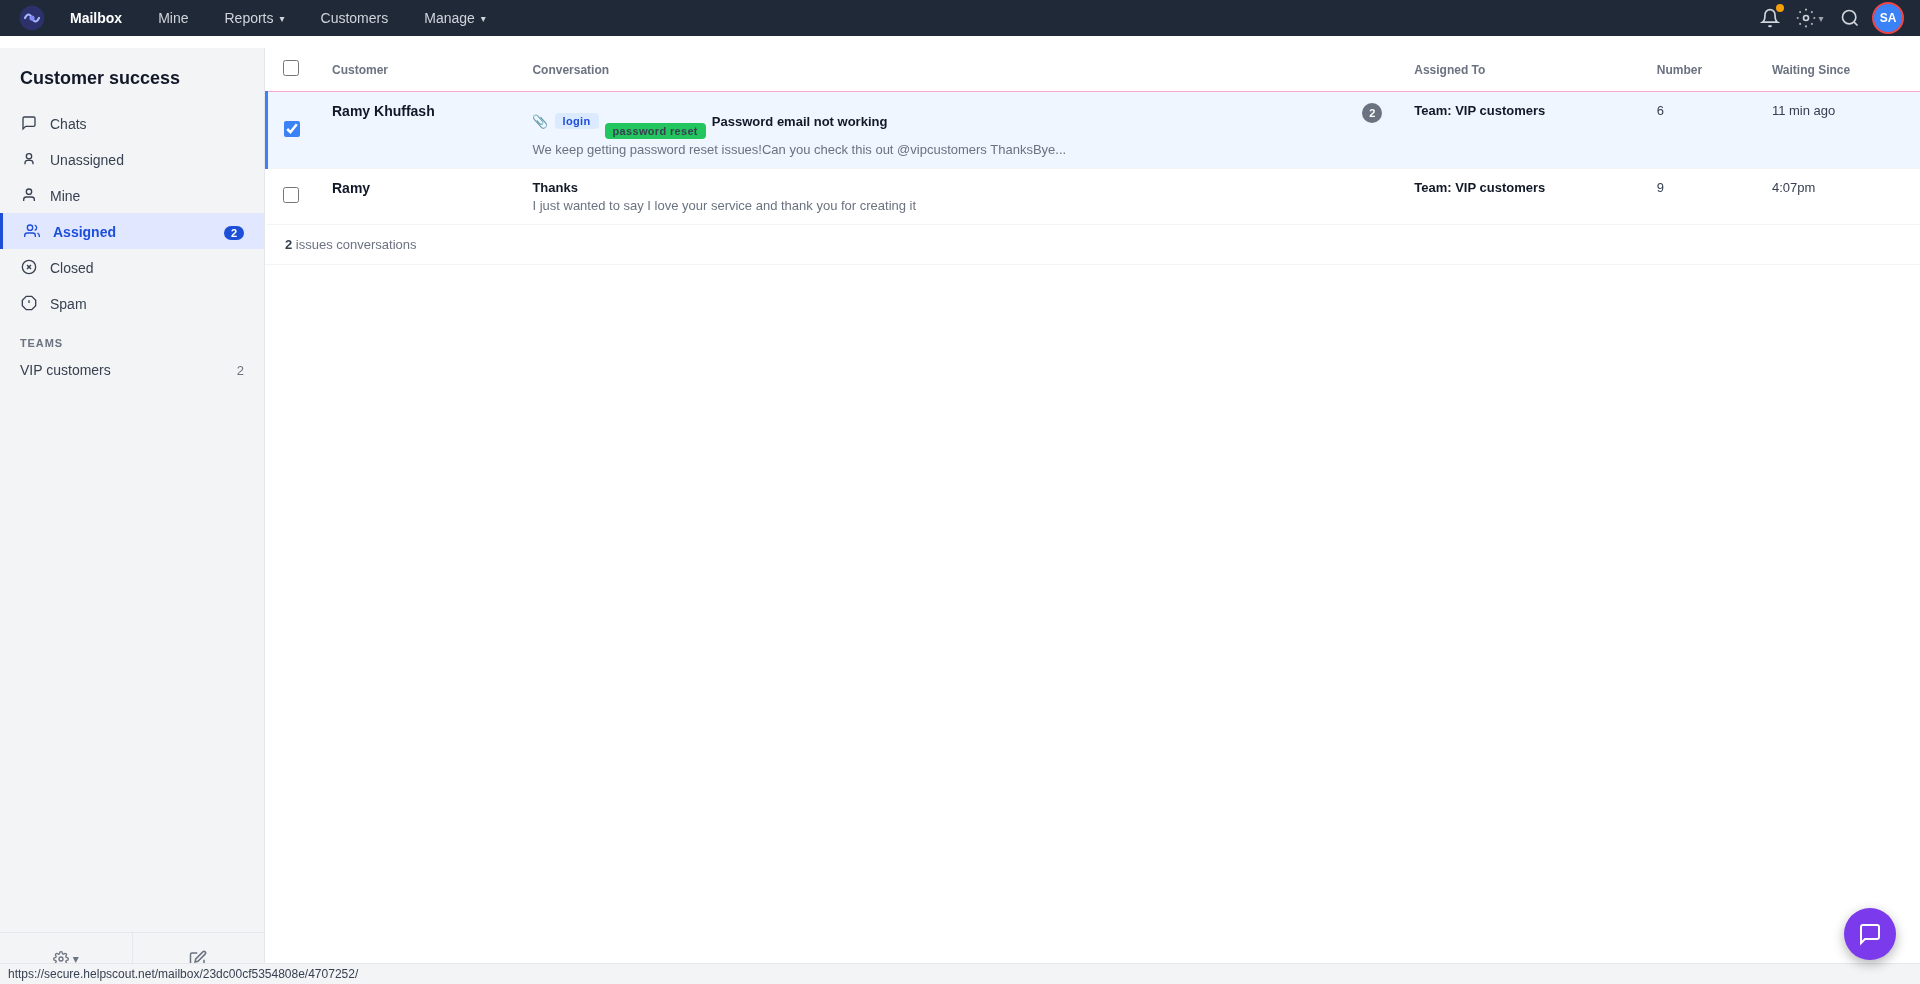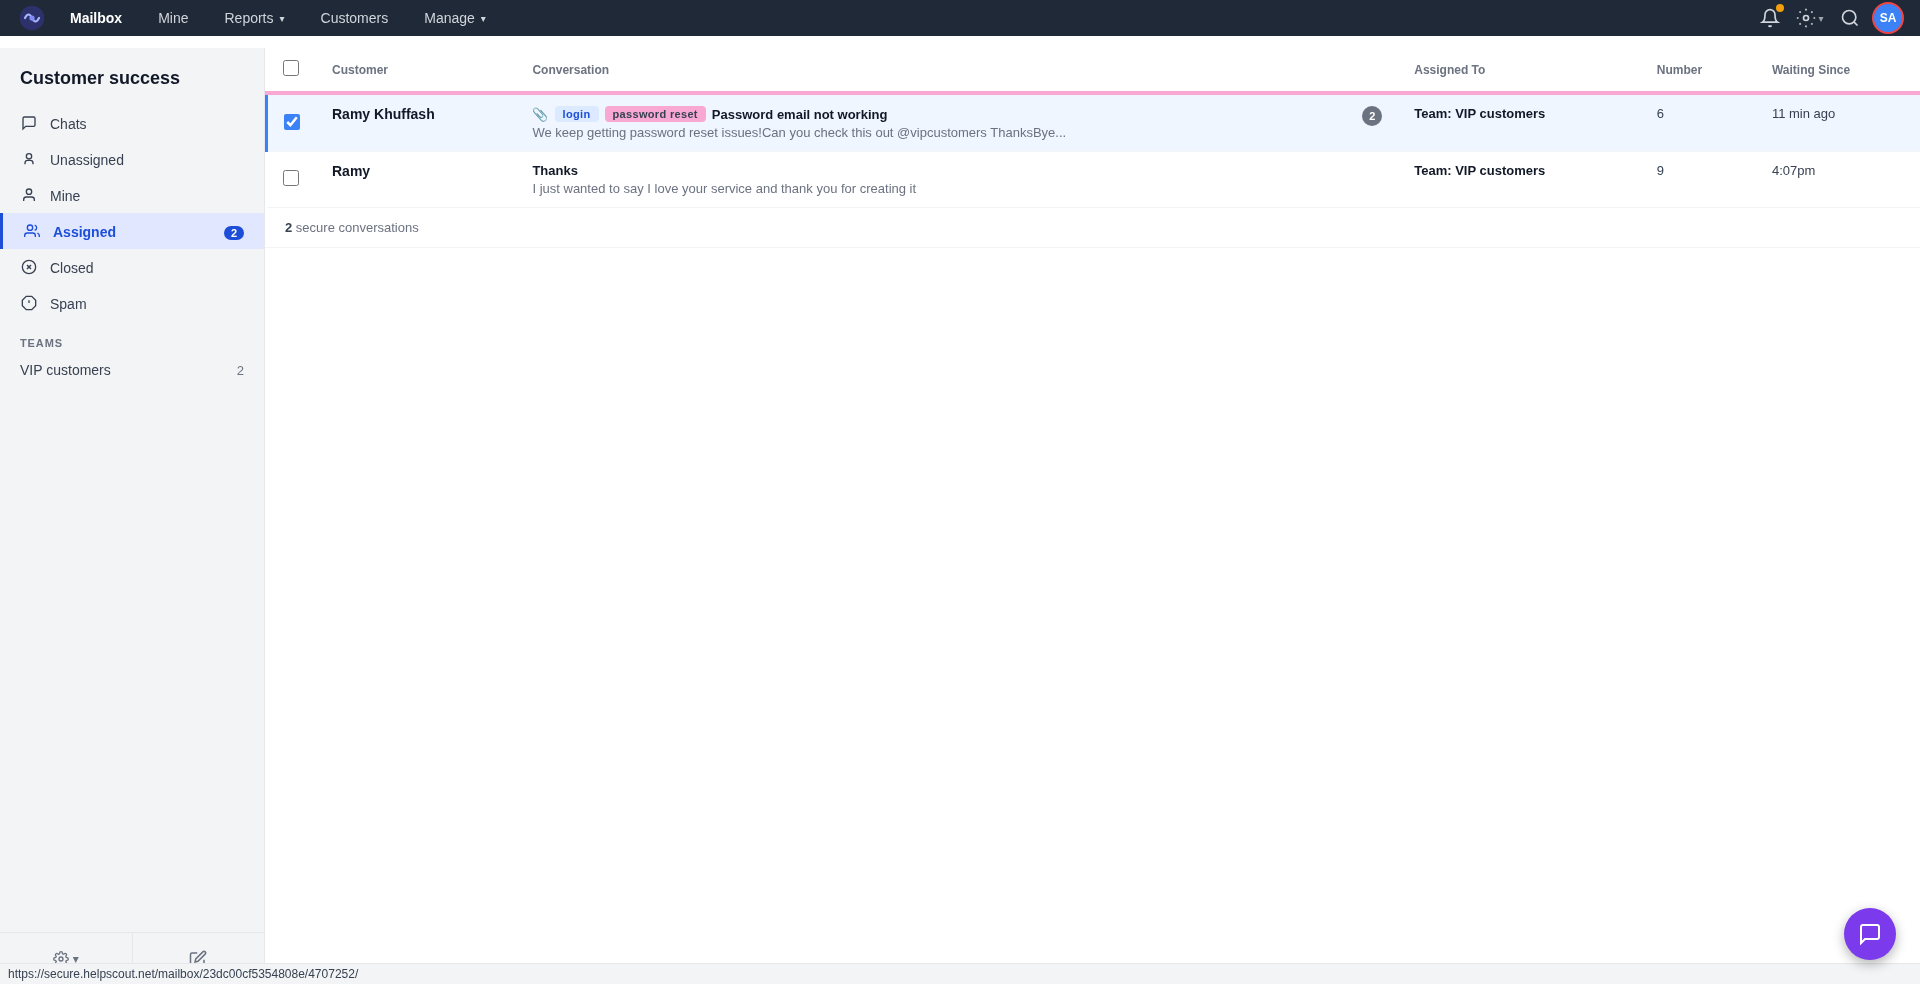--- a/index.html
+++ b/index.html
@@ -84,41 +84,41 @@
       cursor: pointer; color: #6b7280; gap: 4px;
     }
     .sidebar-footer-divider { width: 1px; background: #e5e7eb; }
 
     
     .main { flex: 1; display: flex; flex-direction: column; overflow: hidden; }
     .table-container { flex: 1; overflow-y: auto; }
 
     
     table { width: 100%; border-collapse: collapse; }
-    thead tr { border-bottom: 4px solid #f9a8d4; }
+    thead tr { border-bottom: 1px solid #f9a8d4; }
     thead th {
       padding: 12px 16px; text-align: left; font-size: 12px; font-weight: 600;
       color: #6b7280; background: #fff; white-space: nowrap;
     }
     thead th:first-child { width: 40px; }
     tbody tr { border-bottom: 1px solid #f3f4f6; cursor: pointer; }
     tbody tr.selected { background: #eff6ff; border-left: 3px solid #3b82f6; }
     td { padding: 11px 16px; vertical-align: top; }
     td:first-child { width: 40px; vertical-align: middle; }
 
     .customer-name { font-weight: 600; color: #111827; font-size: 14px; }
     .conv-subject { font-weight: 600; color: #111827; font-size: 13px; display: flex; align-items: center; gap: 6px; flex-wrap: wrap; }
     .conv-preview { color: #6b7280; font-size: 13px; margin-top: 3px; white-space: nowrap; overflow: hidden; text-overflow: ellipsis; max-width: 580px; }
 
     .tag {
       display: inline-block; padding: 2px 8px; border-radius: 4px;
       font-size: 11px; font-weight: 700; letter-spacing: 0.03em;
     }
     .tag-login { background: #dbeafe; color: #1d4ed8; }
-    .tag-password-reset { background: #f9a8d4; color: #374151; }
+    .tag-password-reset { background: #22c55e; color: #374151; margin-top: 20px; }
 
     .conv-count-badge {
       background: #6b7280; color: #fff; border-radius: 50%;
       width: 20px; height: 20px; display: inline-flex; align-items: center; justify-content: center;
       font-size: 11px; font-weight: 700; flex-shrink: 0;
     }
     .assigned-to { font-weight: 600; color: #111827; font-size: 13px; }
     .number-cell { color: #374151; font-size: 13px; }
     .waiting-cell { color: #374151; font-size: 13px; }
 
@@ -362,21 +362,21 @@
               <div class="number-cell">9</div>
             </td>
             <td>
               <div class="waiting-cell">4:07pm</div>
             </td>
           </tr>
         </tbody>
       </table>
       <div class="active-count-row">
         <strong>2</strong>
-        <span>secure conversations</span>
+        <span>issues conversations</span>
       </div>
     </div>
   </main>
 </div>
 
 <div class="floating-chat">
   <svg width="24" height="24" viewBox="0 0 24 24" fill="none" stroke="currentColor" stroke-width="2">
     <path d="M21 15a2 2 0 0 1-2 2H7l-4 4V5a2 2 0 0 1 2-2h14a2 2 0 0 1 2 2z"></path>
   </svg>
 </div>

